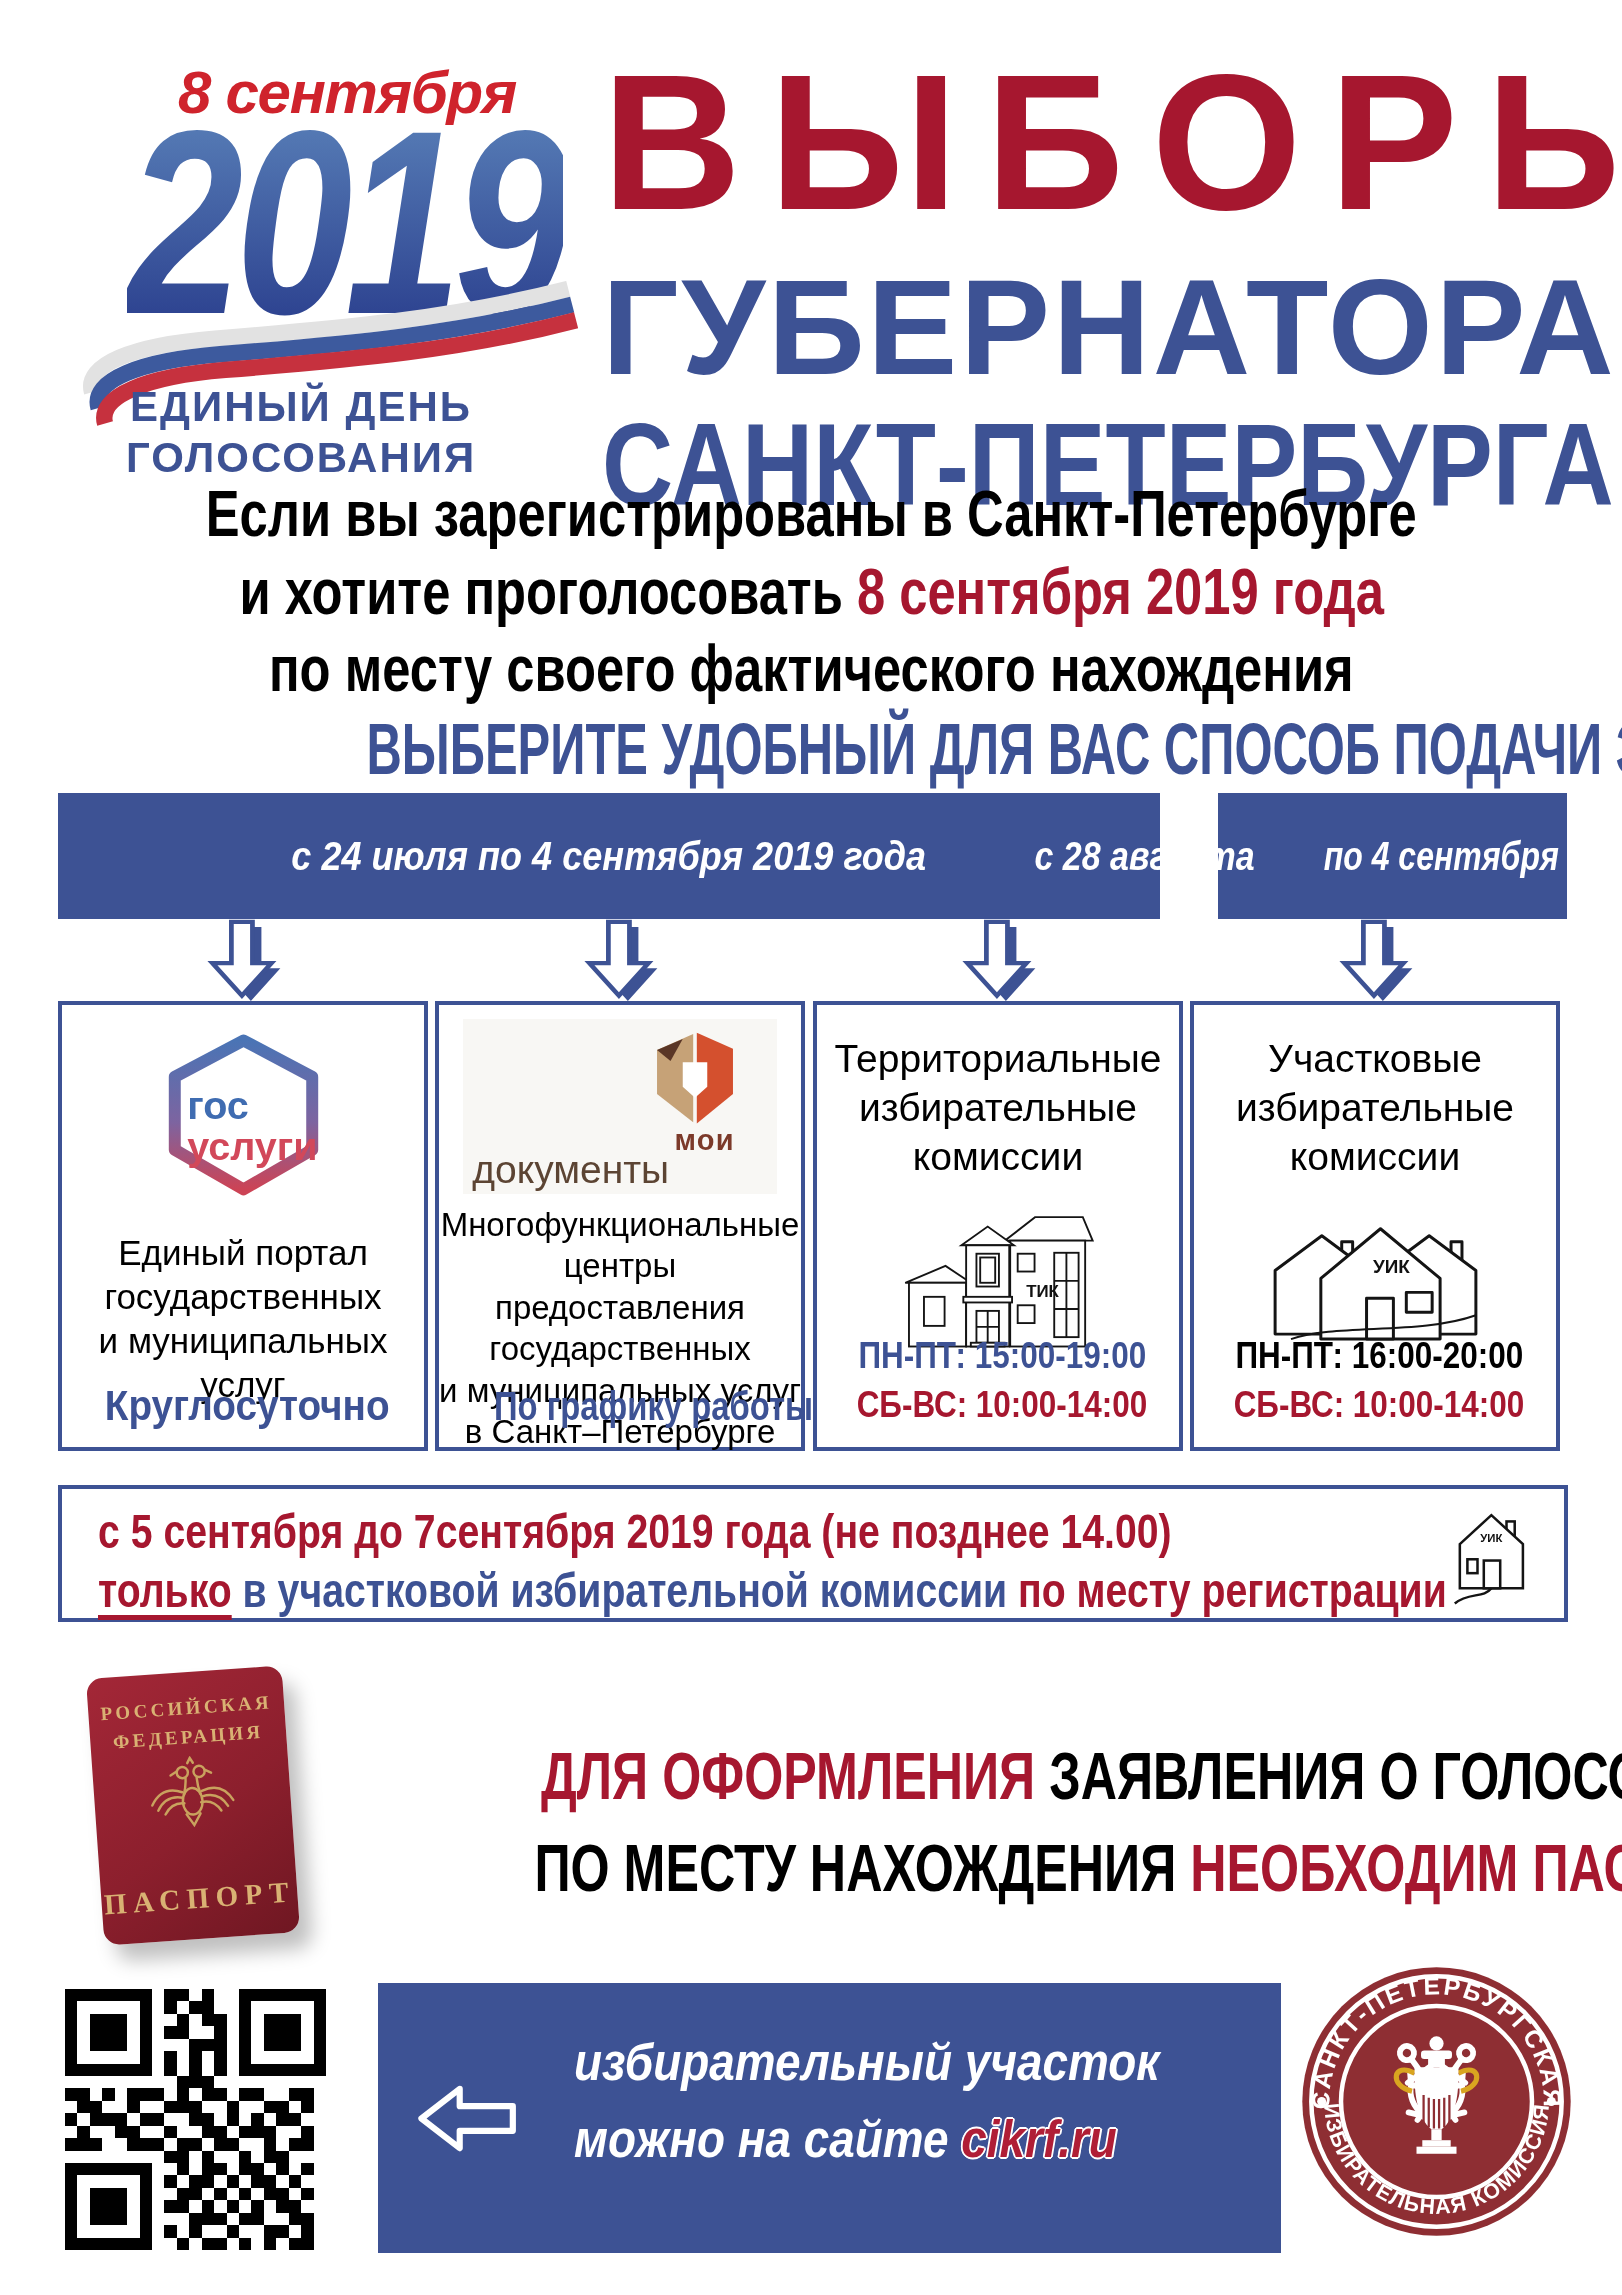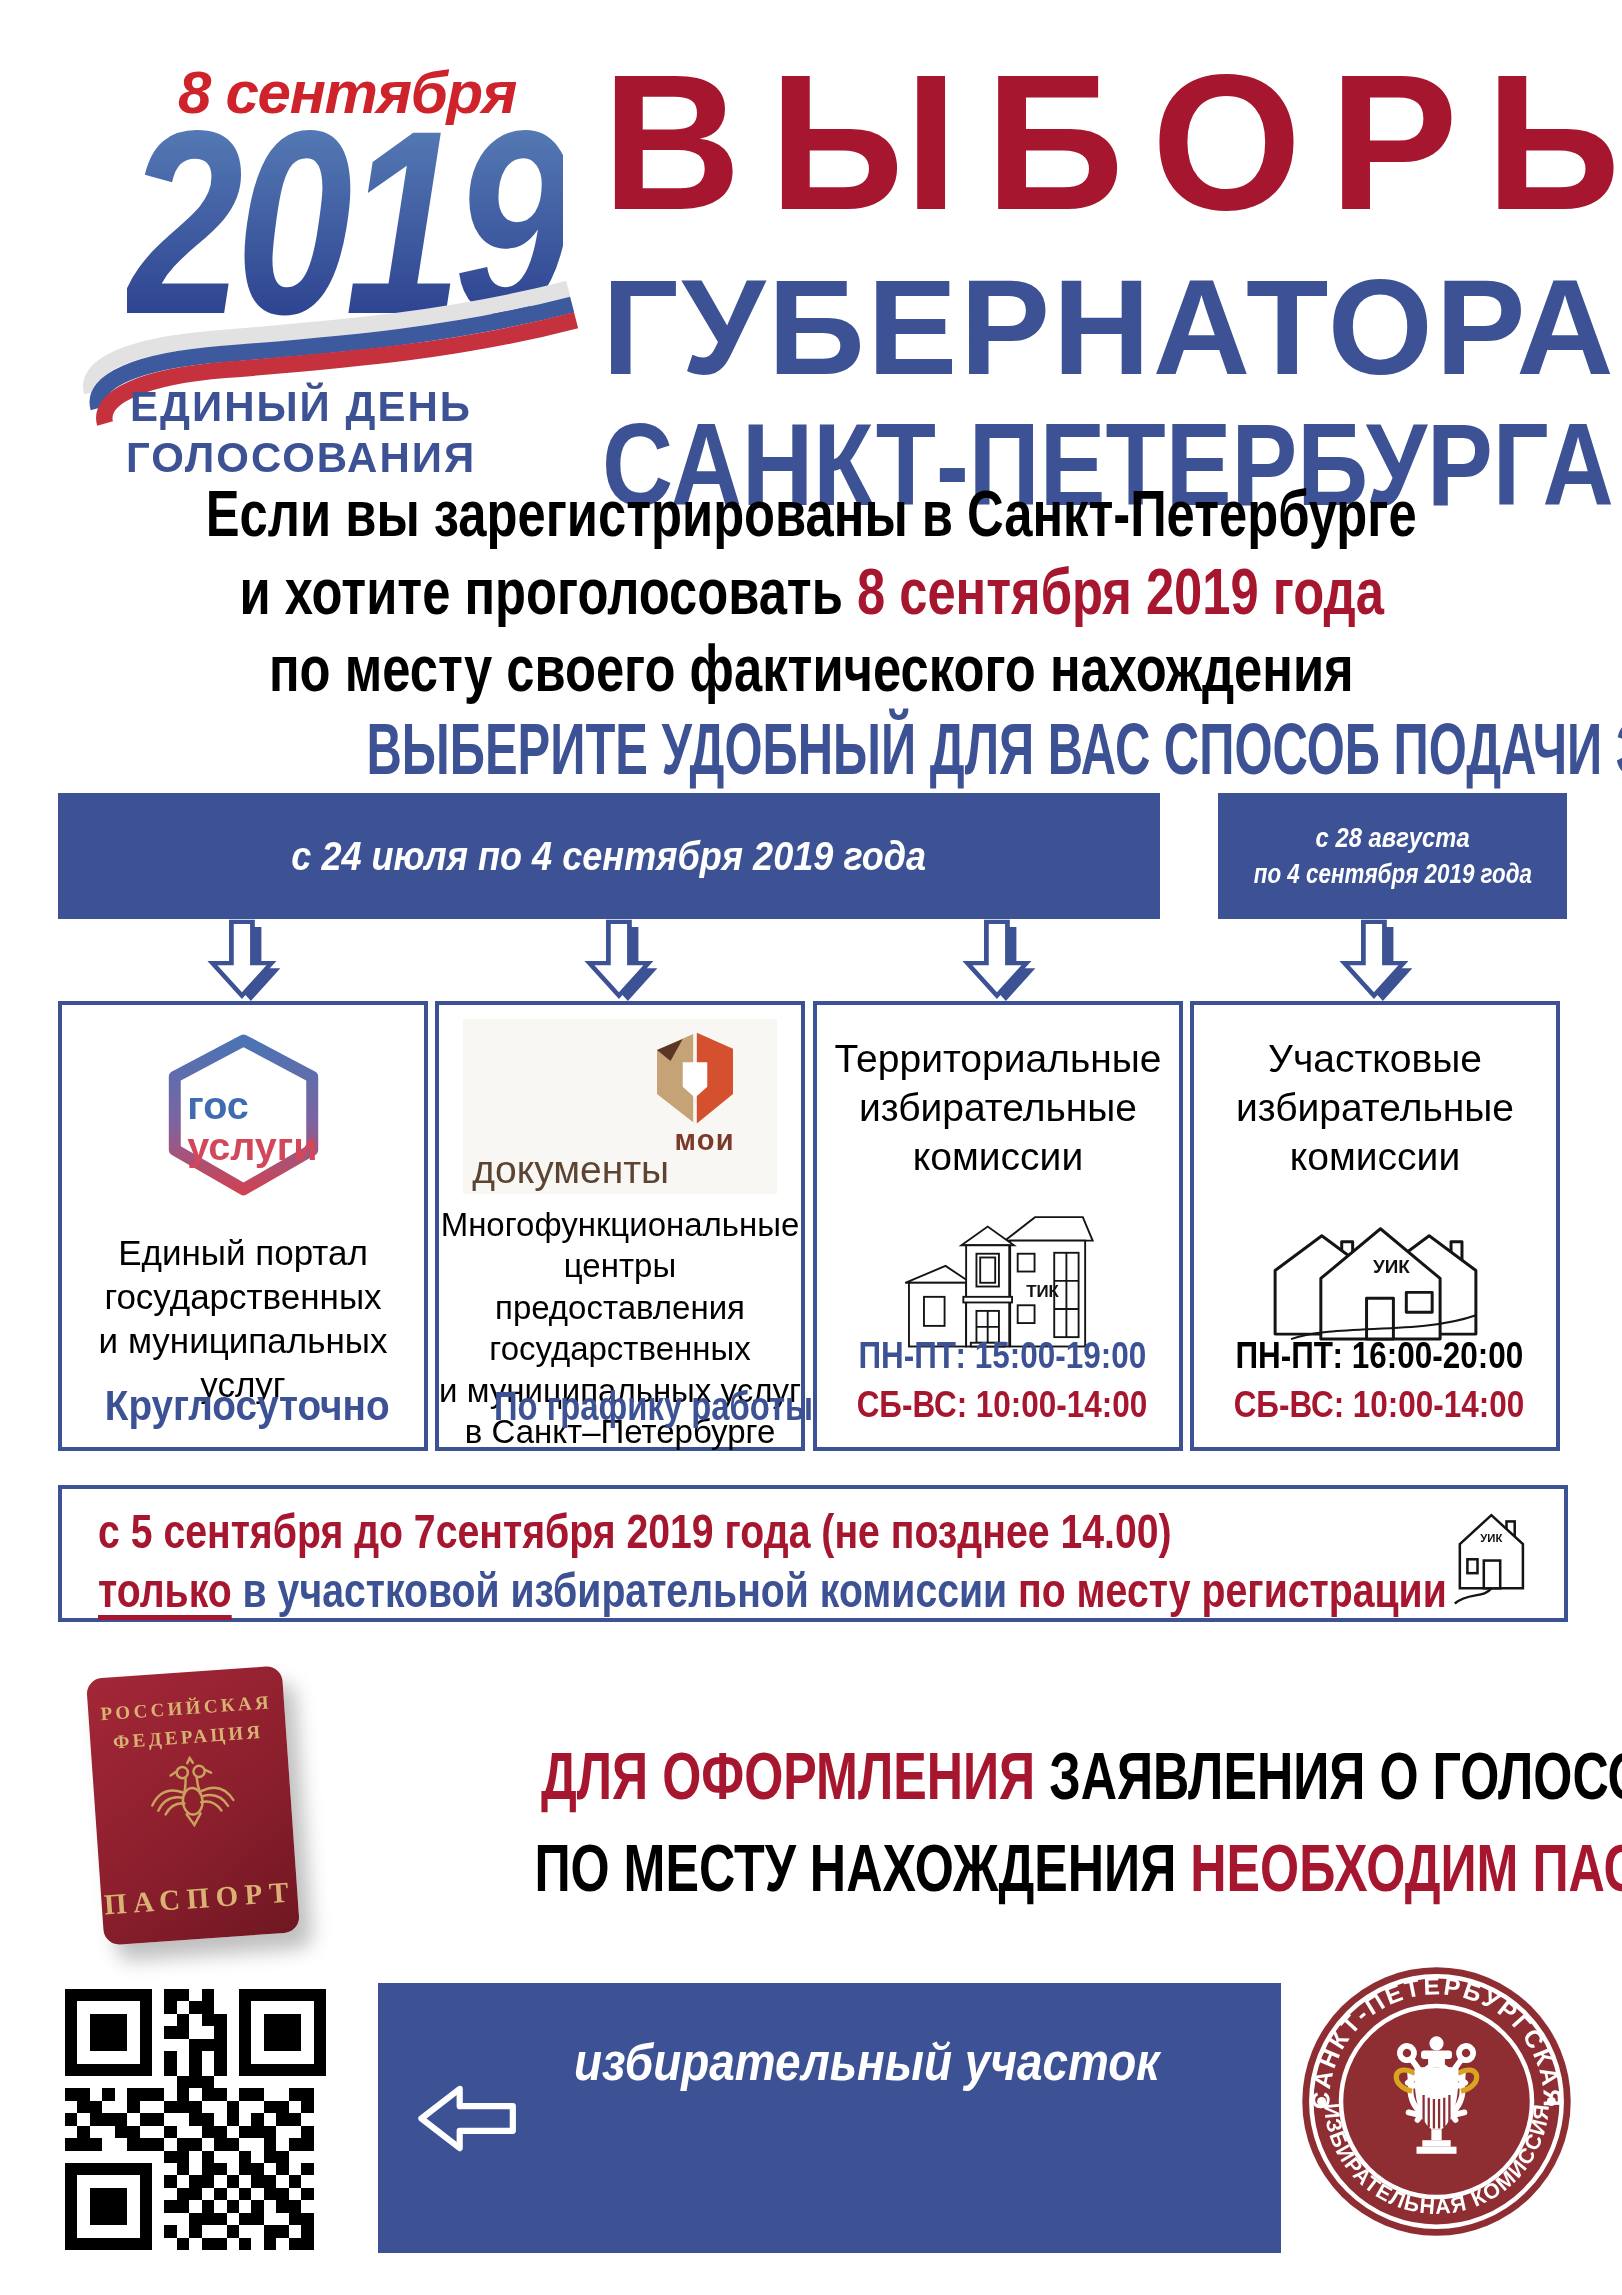--- a/index.html
+++ b/index.html
@@ -34,21 +34,21 @@
   .t1{left:602px;top:51px;width:982px;font-size:193px;line-height:.95;font-weight:bold;color:var(--crimson);letter-spacing:27.5px}
   .t2{left:602px;top:250px;width:982px;font-size:135px;font-weight:bold;color:var(--blue);letter-spacing:2.6px}
   .t3{left:602px;top:398px;width:1139px;font-size:116px;font-weight:bold;color:var(--blue)}
   
   .intro-line{left:0;width:1623px;text-align:center;font-size:65px;font-weight:bold;color:#000}
   .intro-line .red{color:var(--crimson)}
   .cta{left:0;top:708px;width:1623px;text-align:center;font-size:72px;font-weight:bold;color:var(--blue)}
   
   .banner{background:var(--blue);color:#fff;font-weight:bold;font-style:italic;display:flex;align-items:center;justify-content:center;text-align:center}
   .banner-main{left:58px;top:793px;width:1102px;height:126px;font-size:41px}
-  .banner-extra{left:1218px;top:793px;width:349px;height:126px;font-size:28px;line-height:1.3;flex-direction:column}
+  .banner-extra{left:1218px;top:793px;width:349px;height:126px;font-size:40px;line-height:1.3;flex-direction:row}
   .down-arrow{top:917px;width:79px;height:84px}
   
   .box{top:1001px;width:370px;height:450px;border:4.6px solid var(--blue);background:#fff}
   .box .desc{width:100%;text-align:center;font-size:35px;line-height:1.26;color:#000}
   .box .foot{position:absolute;bottom:17px;left:4px;width:100%;text-align:center;font-weight:bold}
   .sched{width:100%;text-align:center;font-weight:bold;font-size:37px;line-height:1.32}
   .c-blue{color:var(--blue)} .c-crimson{color:var(--crimson)} .c-black{color:#000}
   .box-title{width:100%;text-align:center;font-size:39px;line-height:1.25;color:#000;margin-top:30px}
   .gos-logo{display:block;margin:23.6px auto 0}
   .gos-desc{margin-top:25px}
@@ -723,20 +723,21 @@
       <div class="q1"></div>
       <div></div>
     </div>
 
   <div class="abs find">
     <svg class="find-arrow" width="105" height="75" viewBox="0 0 170 120">
       <path d="M160,40 H74 V12 L12,60 L74,108 V80 H160 Z" fill="none" stroke="#ffffff" stroke-width="10" stroke-linejoin="round"></path>
     </svg>
     <div class="find-text">
       <div><span class="sq oxl sx90">избирательный участок</span></div>
+      <div><span class="sq oxl sx90"><span>можно на сайте </span><span class="site">cikrf.ru</span></span></div>
     </div>
   </div>
 
   <svg class="abs seal" width="271" height="271" viewBox="0 0 420 420">
     <circle cx="210" cy="210" r="208" fill="#8e2e33"></circle>
     <circle cx="210" cy="210" r="194" fill="none" stroke="#ffffff" stroke-width="7"></circle>
     <circle cx="210" cy="210" r="148" fill="none" stroke="#ffffff" stroke-width="7"></circle>
     <circle cx="32" cy="210" r="7" fill="#ffffff"></circle>
     <circle cx="388" cy="210" r="7" fill="#ffffff"></circle>
     <defs>

